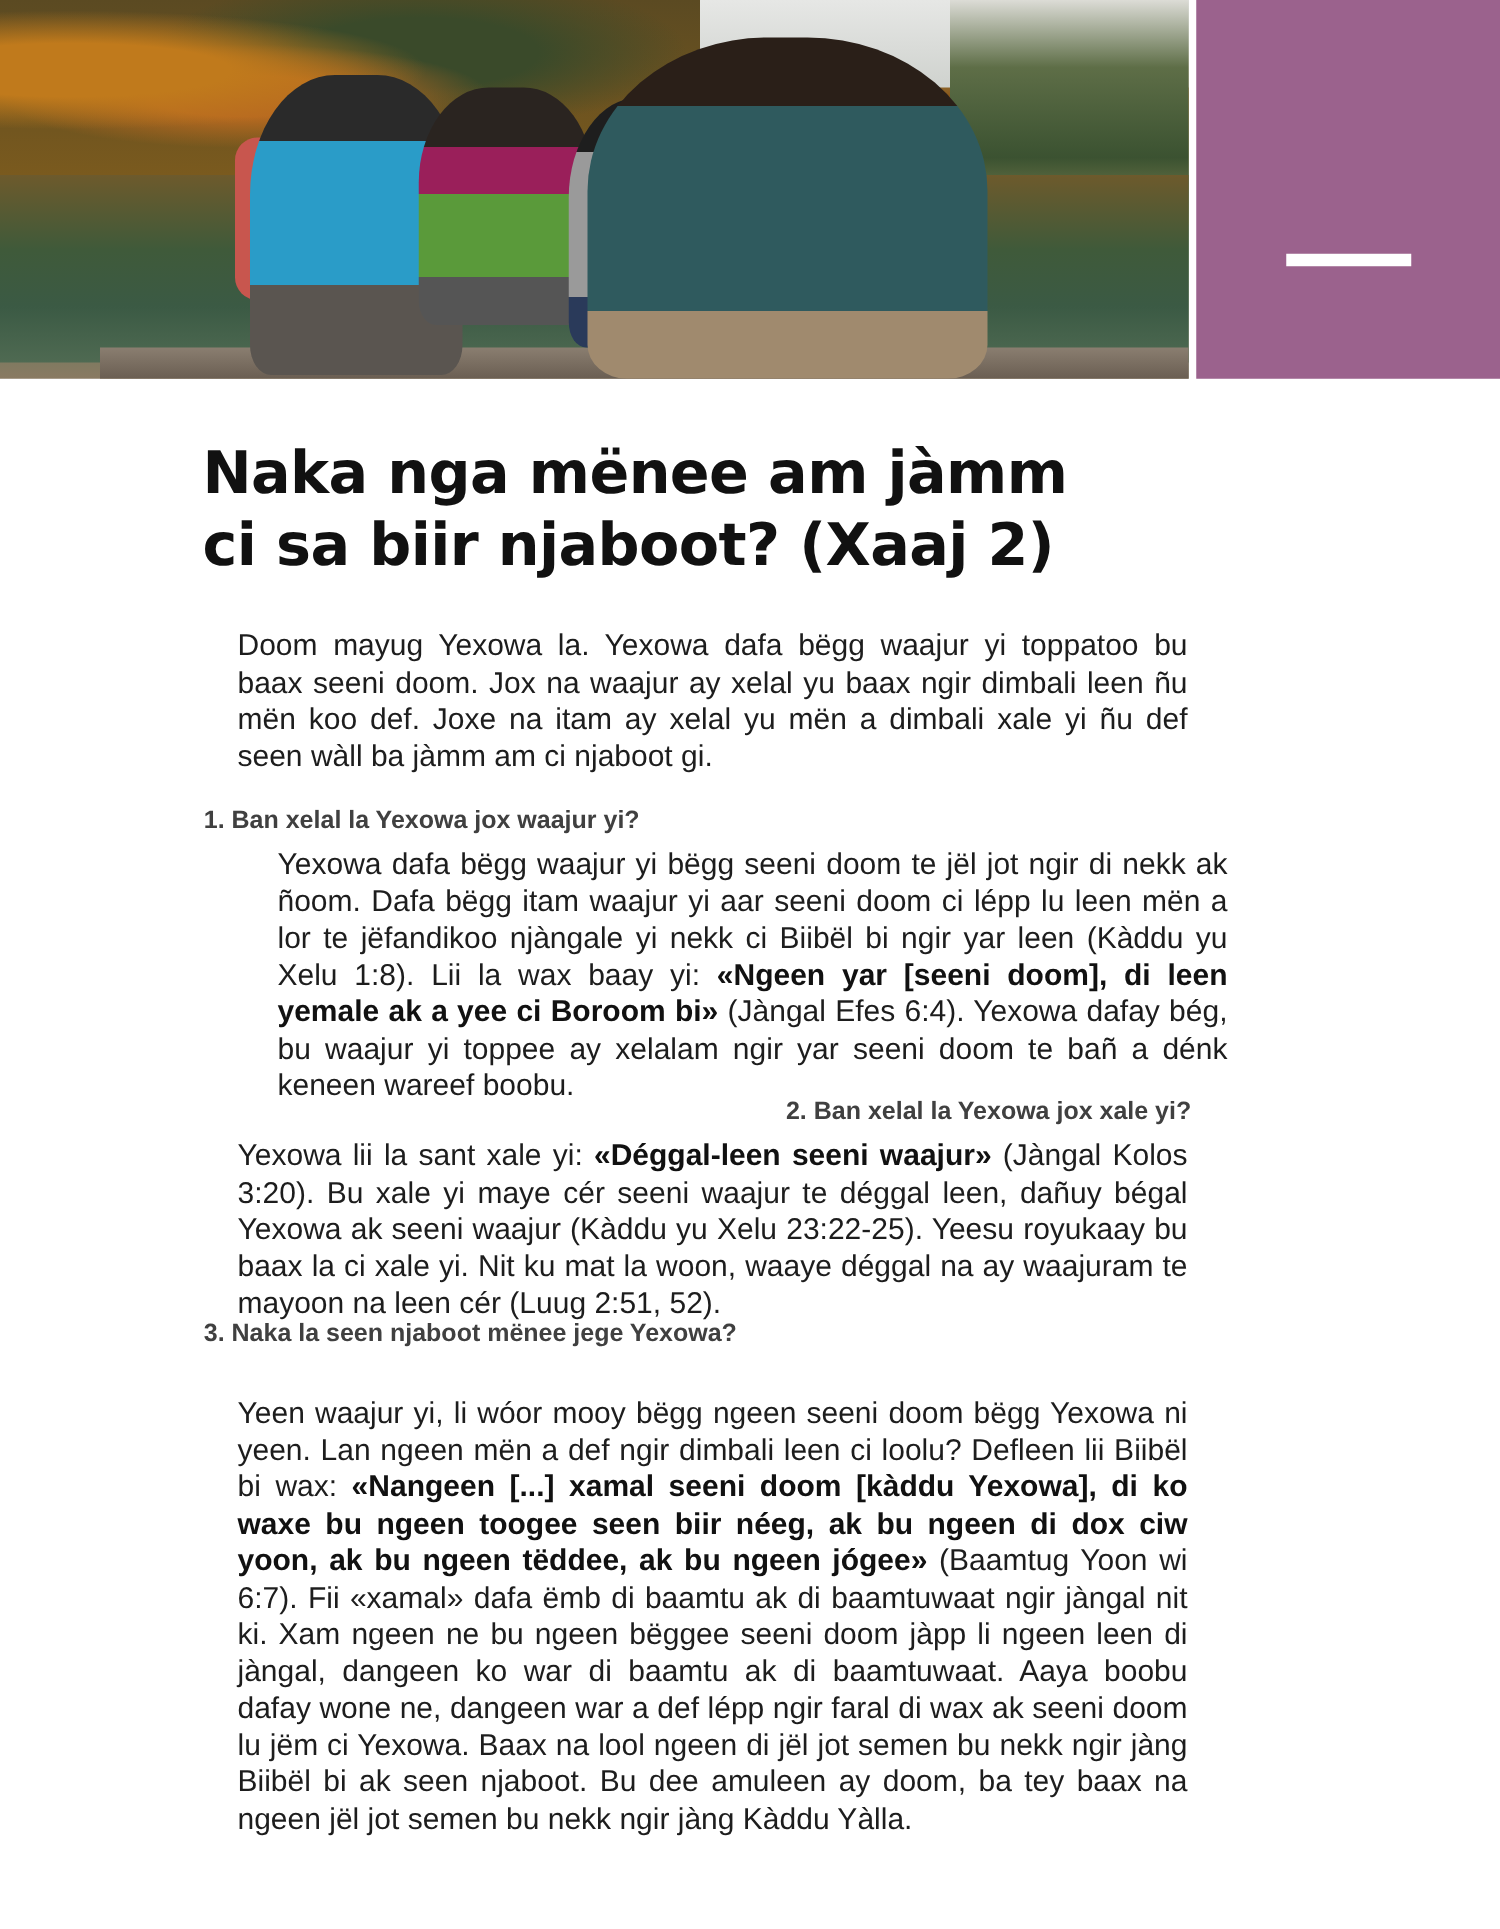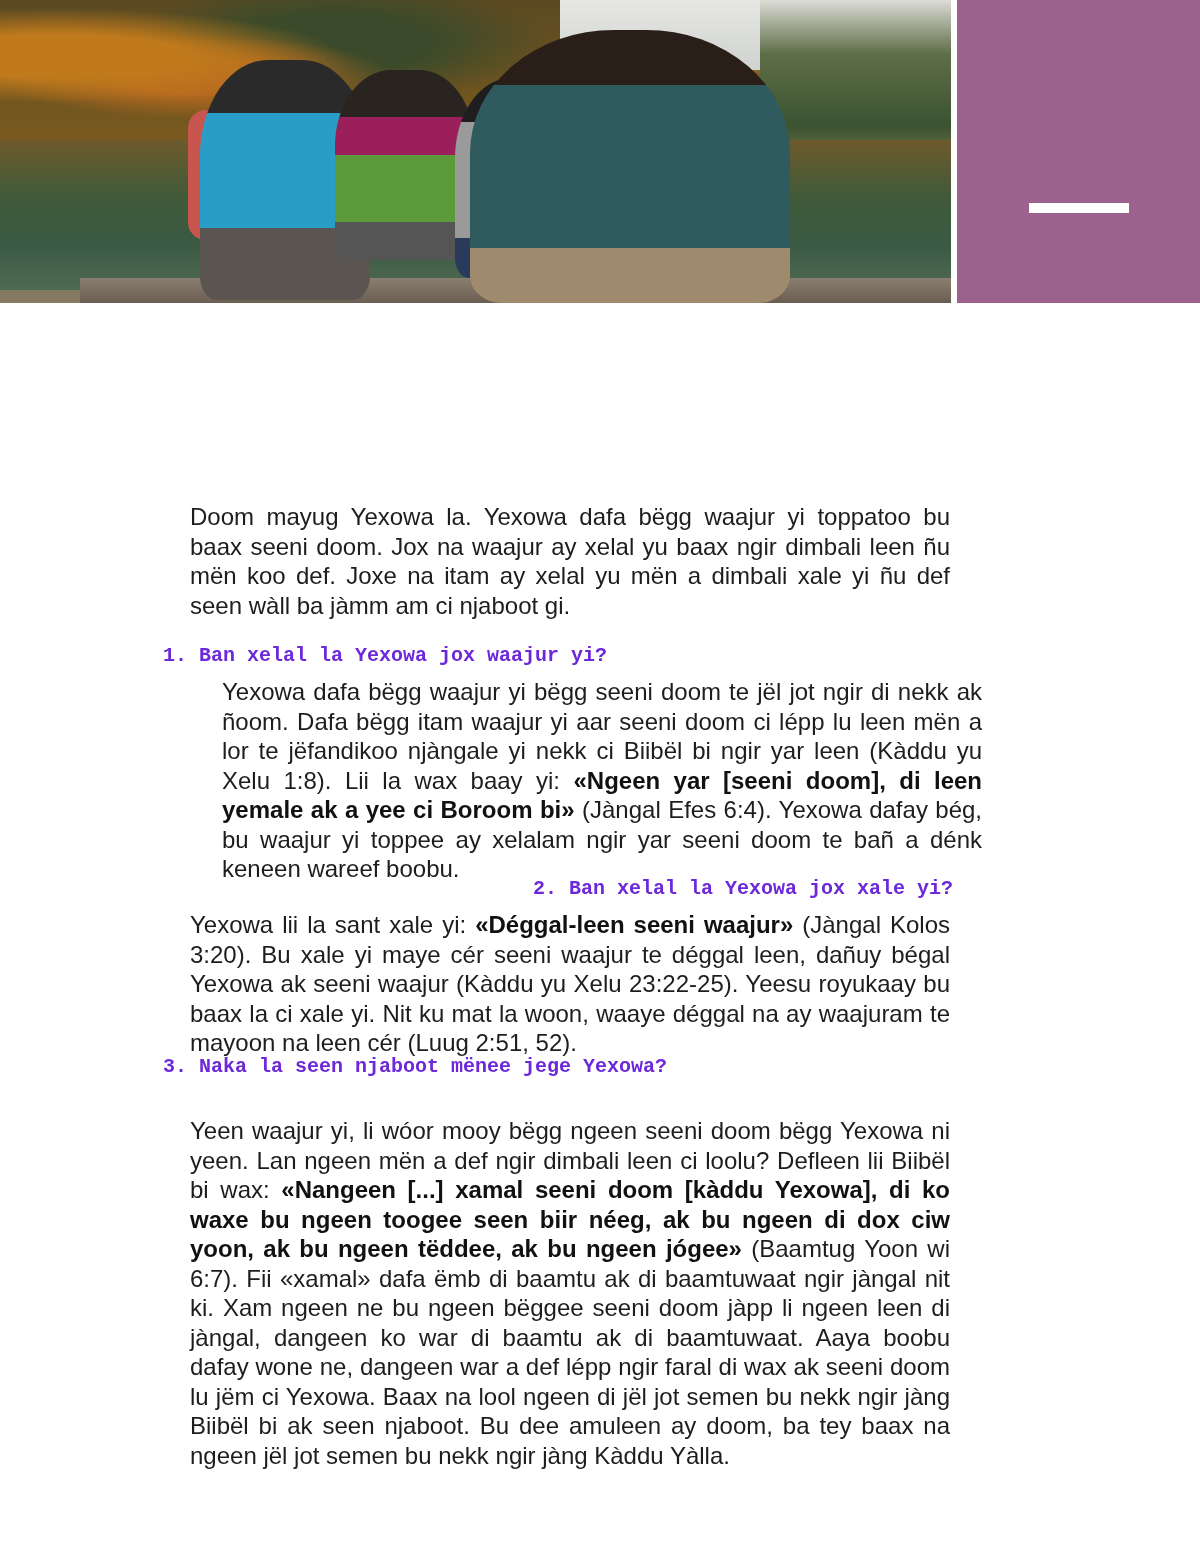--- a/index.html
+++ b/index.html
@@ -28,21 +28,21 @@
 
   
   .lesson-badge { position: absolute; left: 957px; top: 0; width: 243px; height: 303px; background: #9b628d; }
   .lesson-number { position: absolute; left: 0; top: 104px; width: 243px; text-align: center; color: #ffffff; font-family: "DejaVu Sans", sans-serif; font-weight: bold; font-size: 80px; line-height: 90px; letter-spacing: 1px; }
   .lesson-rule { position: absolute; left: 72px; top: 203px; width: 100px; height: 10px; background: #ffffff; }
 
   
   .page-title { position: absolute; left: 162px; top: 350px; width: 760px; margin: 0; font-family: "DejaVu Sans", sans-serif; font-weight: bold; font-size: 47px; line-height: 58px; color: #111111; letter-spacing: -0.5px; }
   .para { position: absolute; left: 190px; width: 760px; margin: 0; font-family: "Liberation Sans", sans-serif; font-size: 24px; line-height: 29.5px; color: #1d1d1d; text-align: justify; }
   .para b { font-weight: bold; color: #111; }
-  .question { position: absolute; left: 163px; width: 790px; margin: 0; font-family: Liberation Mono, monospace; font-weight: bold; font-size: 20px; line-height: 26px; color: #6d28d9; }
+  .question { position: absolute; left: 163px; width: 790px; margin: 0; font-family: Liberation Sans, sans-serif; font-weight: bold; font-size: 20px; line-height: 26px; color: #404040; }
 </style>
 </head>
 <body>
 
 <div class="photo">
   <div class="trees-left"></div>
   <div class="sky"></div>
   <div class="trees-right"></div>
   <div class="water"></div>
   <div class="dock"></div>
@@ -51,21 +51,22 @@
   <div class="person p-girl"></div>
   <div class="person p-boy"></div>
   <div class="person p-dad"></div>
 </div>
 
 <div class="lesson-badge">
   <div class="lesson-rule"></div>
 </div>
 
 <h1 class="page-title">
-  <br>
+  <span>Naka nga mënee am jàmm</span><br>
+  <span>ci sa biir njaboot? (Xaaj 2)</span>
 </h1>
 
 <p class="para" style="top:502px;">Doom mayug Yexowa la. Yexowa dafa bëgg waajur yi toppatoo bu baax seeni doom. Jox na waajur ay xelal yu baax ngir dimbali leen ñu mën koo def. Joxe na itam ay xelal yu mën a dimbali xale yi ñu def seen wàll ba jàmm am ci njaboot gi.</p>
 
 <h2 class="question" style="top:643px;">1. Ban xelal la Yexowa jox waajur yi?</h2>
 <p class="para" style="top:677px;margin-left:32px;">
   <span>Yexowa dafa bëgg waajur yi bëgg seeni doom te jël jot ngir di nekk ak ñoom. Dafa bëgg itam waajur yi aar seeni doom ci lépp lu leen mën a lor te jëfandikoo njàngale yi nekk ci Biibël bi ngir yar leen (Kàddu yu Xelu 1:8). Lii la wax baay yi: </span><b>«Ngeen yar [seeni doom], di leen yemale ak a yee ci Boroom bi»</b><span> (Jàngal Efes 6:4). Yexowa dafay bég, bu waajur yi toppee ay xelalam ngir yar seeni doom te bañ a dénk keneen wareef boobu.</span>
 </p>
 
 <h2 class="question" style="top:876px;text-align:right;">2. Ban xelal la Yexowa jox xale yi?</h2>

